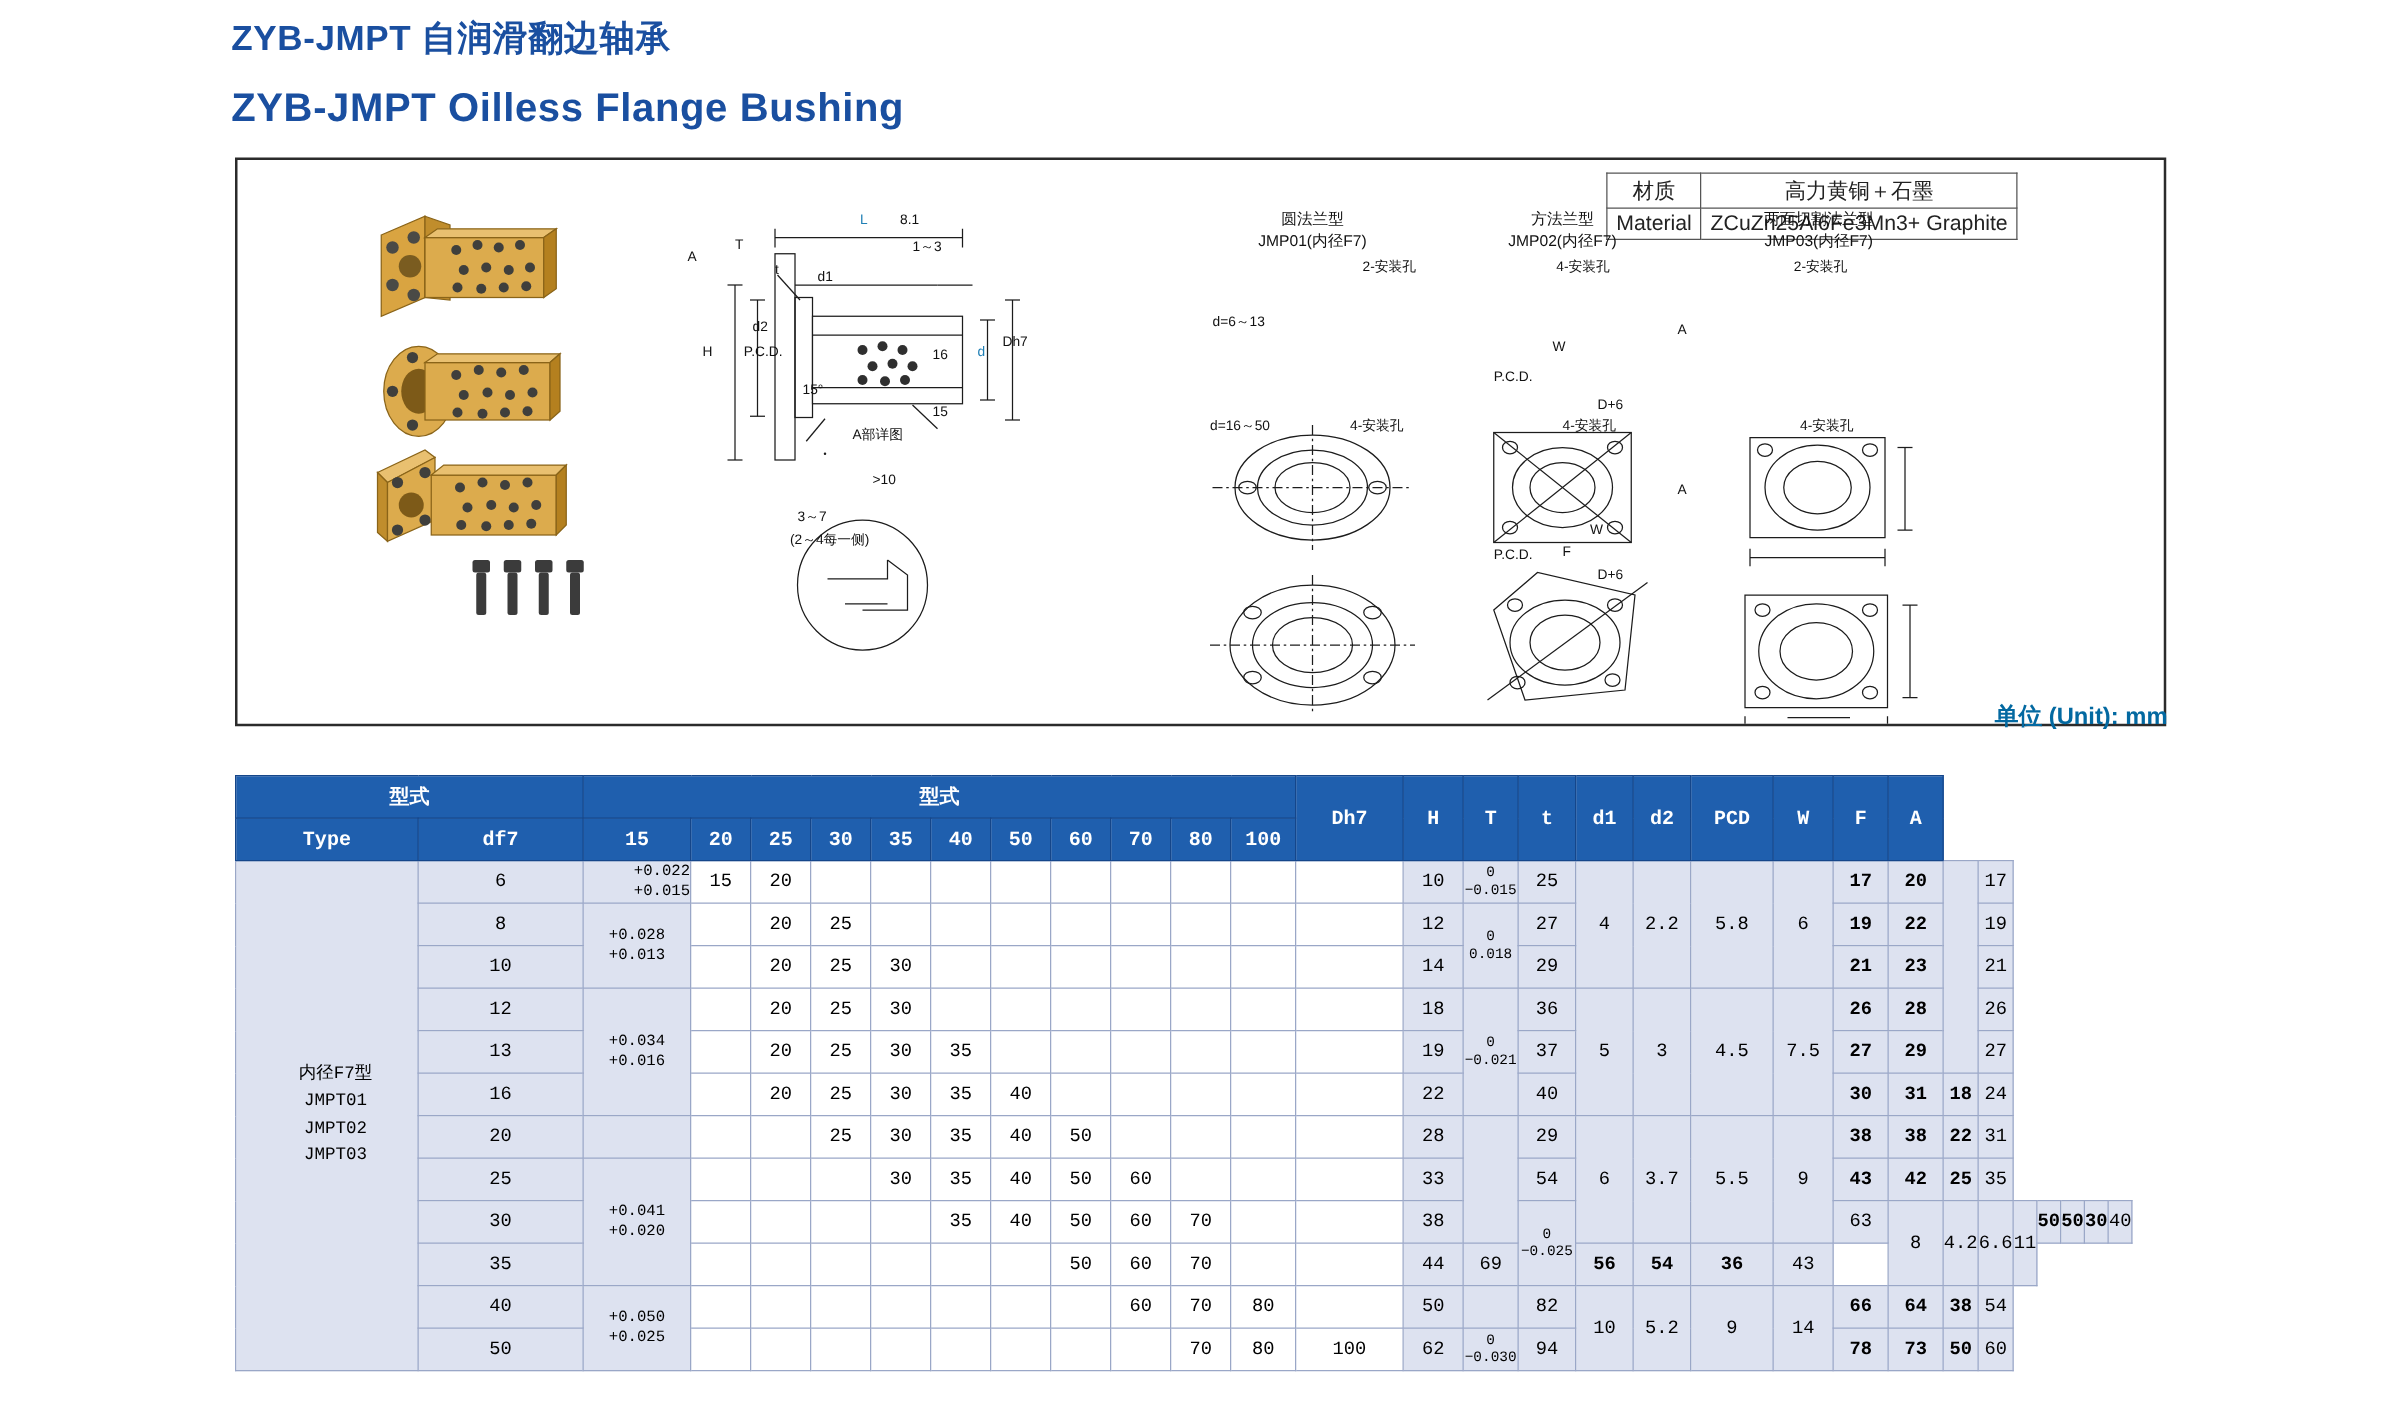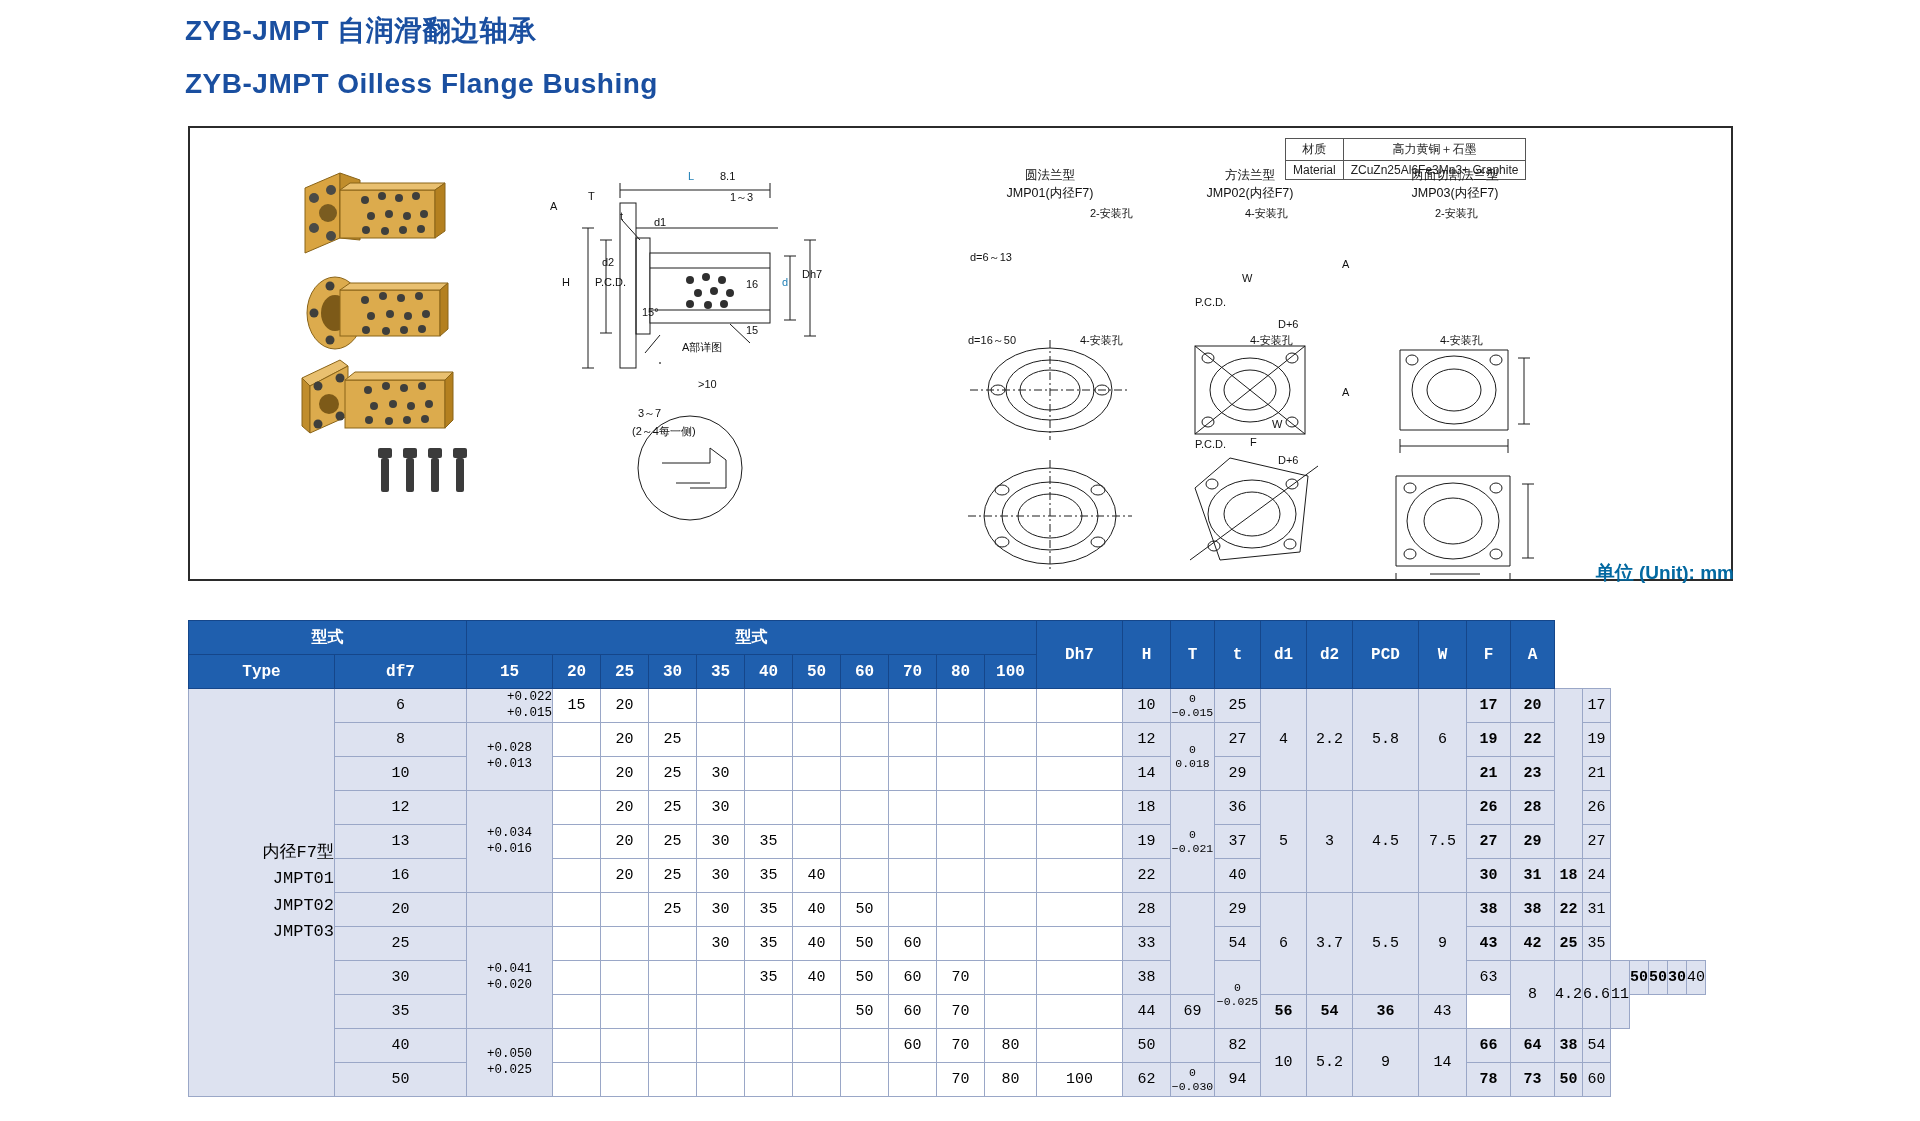--- a/index.html
+++ b/index.html
@@ -12,41 +12,41 @@
   }
   .page{position:relative;width:1920px;height:1121px;}
 
   
   .title-cn{
     position:absolute;left:185px;top:12px;
     font-size:28px;font-weight:bold;color:#1a4fa0;letter-spacing:.5px;
   }
   .title-en{
     position:absolute;left:185px;top:68px;
-    font-size:28px;font-weight:bold;color:#1a4fa0;letter-spacing:.5px;
+    font-size:32px;font-weight:bold;color:#1a4fa0;letter-spacing:.5px;
   }
 
   
   .figure{
     position:absolute;left:188px;top:126px;width:1545px;height:455px;
     border:2px solid #2b2b2b;background:#fff;box-sizing:border-box;
   }
   .unit-note{
     position:absolute;right:186px;top:560px;
     font-size:19px;font-weight:bold;color:#0369a1;
   }
 
   
   .mat-table{
     position:absolute;left:1095px;top:10px;
     border-collapse:collapse;font-size:12px;
   }
   .mat-table td{
     border:1px solid #555;padding:2px 7px;white-space:nowrap;
-    font-size:12px;
+    font-size:17px;
   }
   .mat-table td.lbl{text-align:center;color:#222;}
   .mat-table td.val{text-align:center;color:#222;}
 
   .fig-label{position:absolute;font-size:12.5px;color:#111;text-align:center;line-height:1.25;}
   .fig-small{position:absolute;font-size:11px;color:#111;}
   .fig-blue{color:#1f7fb5;}
 
   svg.fig{position:absolute;left:0;top:0;width:100%;height:100%;}
 
@@ -65,21 +65,21 @@
     height:34px;
     box-sizing:border-box;
   }
   .spec thead th{
     background:#1f5fae;color:#fff;font-weight:bold;font-size:16px;
     border:1px solid #15468a;
   }
   .spec tbody td{background:#ffffff;}
   .spec td.shade{background:#dde2f0;}
   .spec td.leftcol{
-    background:#dde2f0;font-size:17px;text-align:right;padding-left:14px;line-height:1.55;
+    background:#dde2f0;font-size:14px;text-align:center;padding-left:14px;line-height:1.55;
   }
   .tol{font-size:12.5px;line-height:1.25;}
   .tol .top{display:block;}
   .tol .bot{display:block;}
   .dh-tol{font-size:11.5px;line-height:1.2;}
   .dh-tol .z{display:block;}
   .bold{font-weight:bold;}
 </style>
 </head>
 <body>

